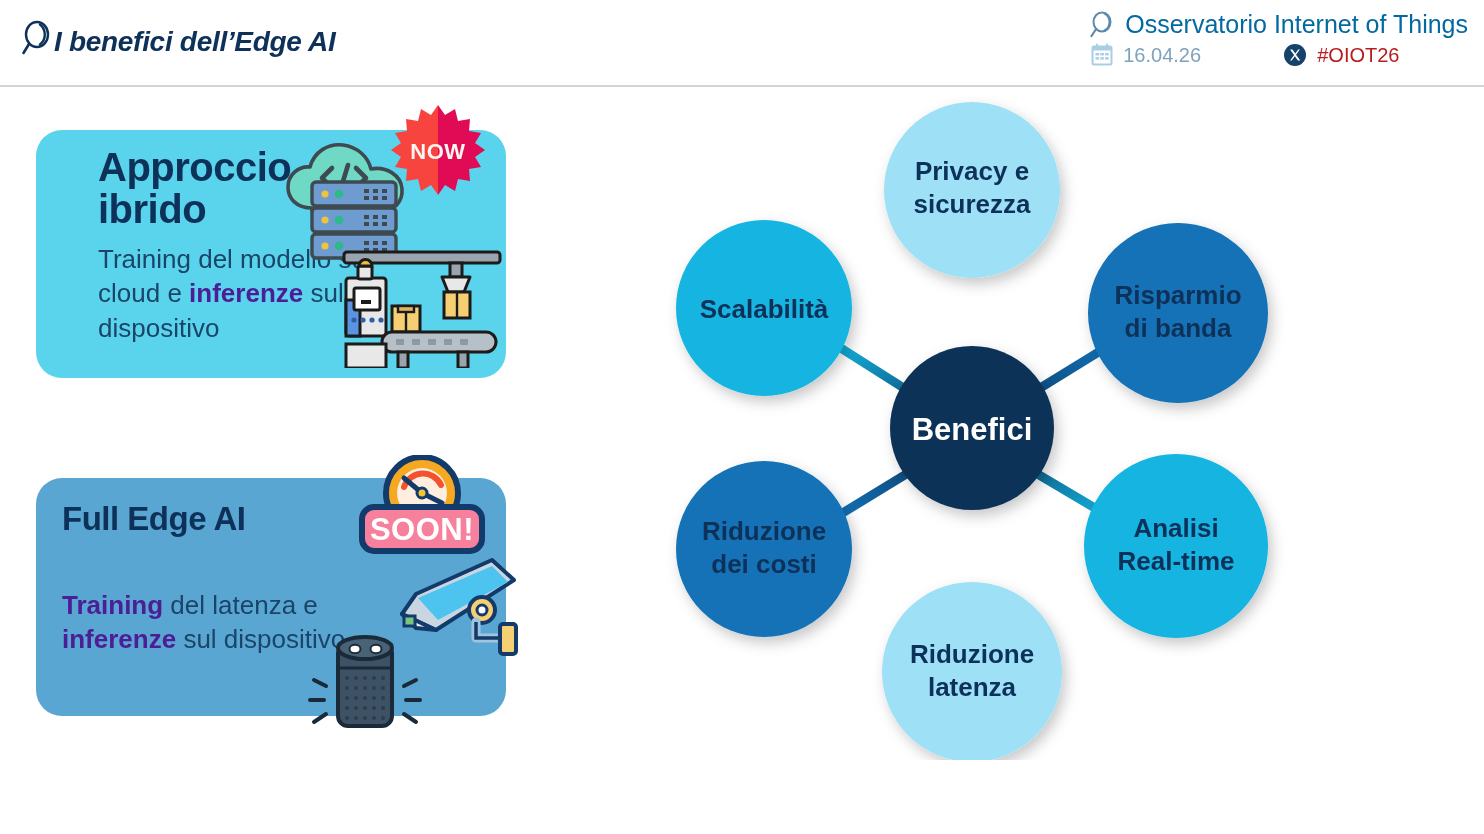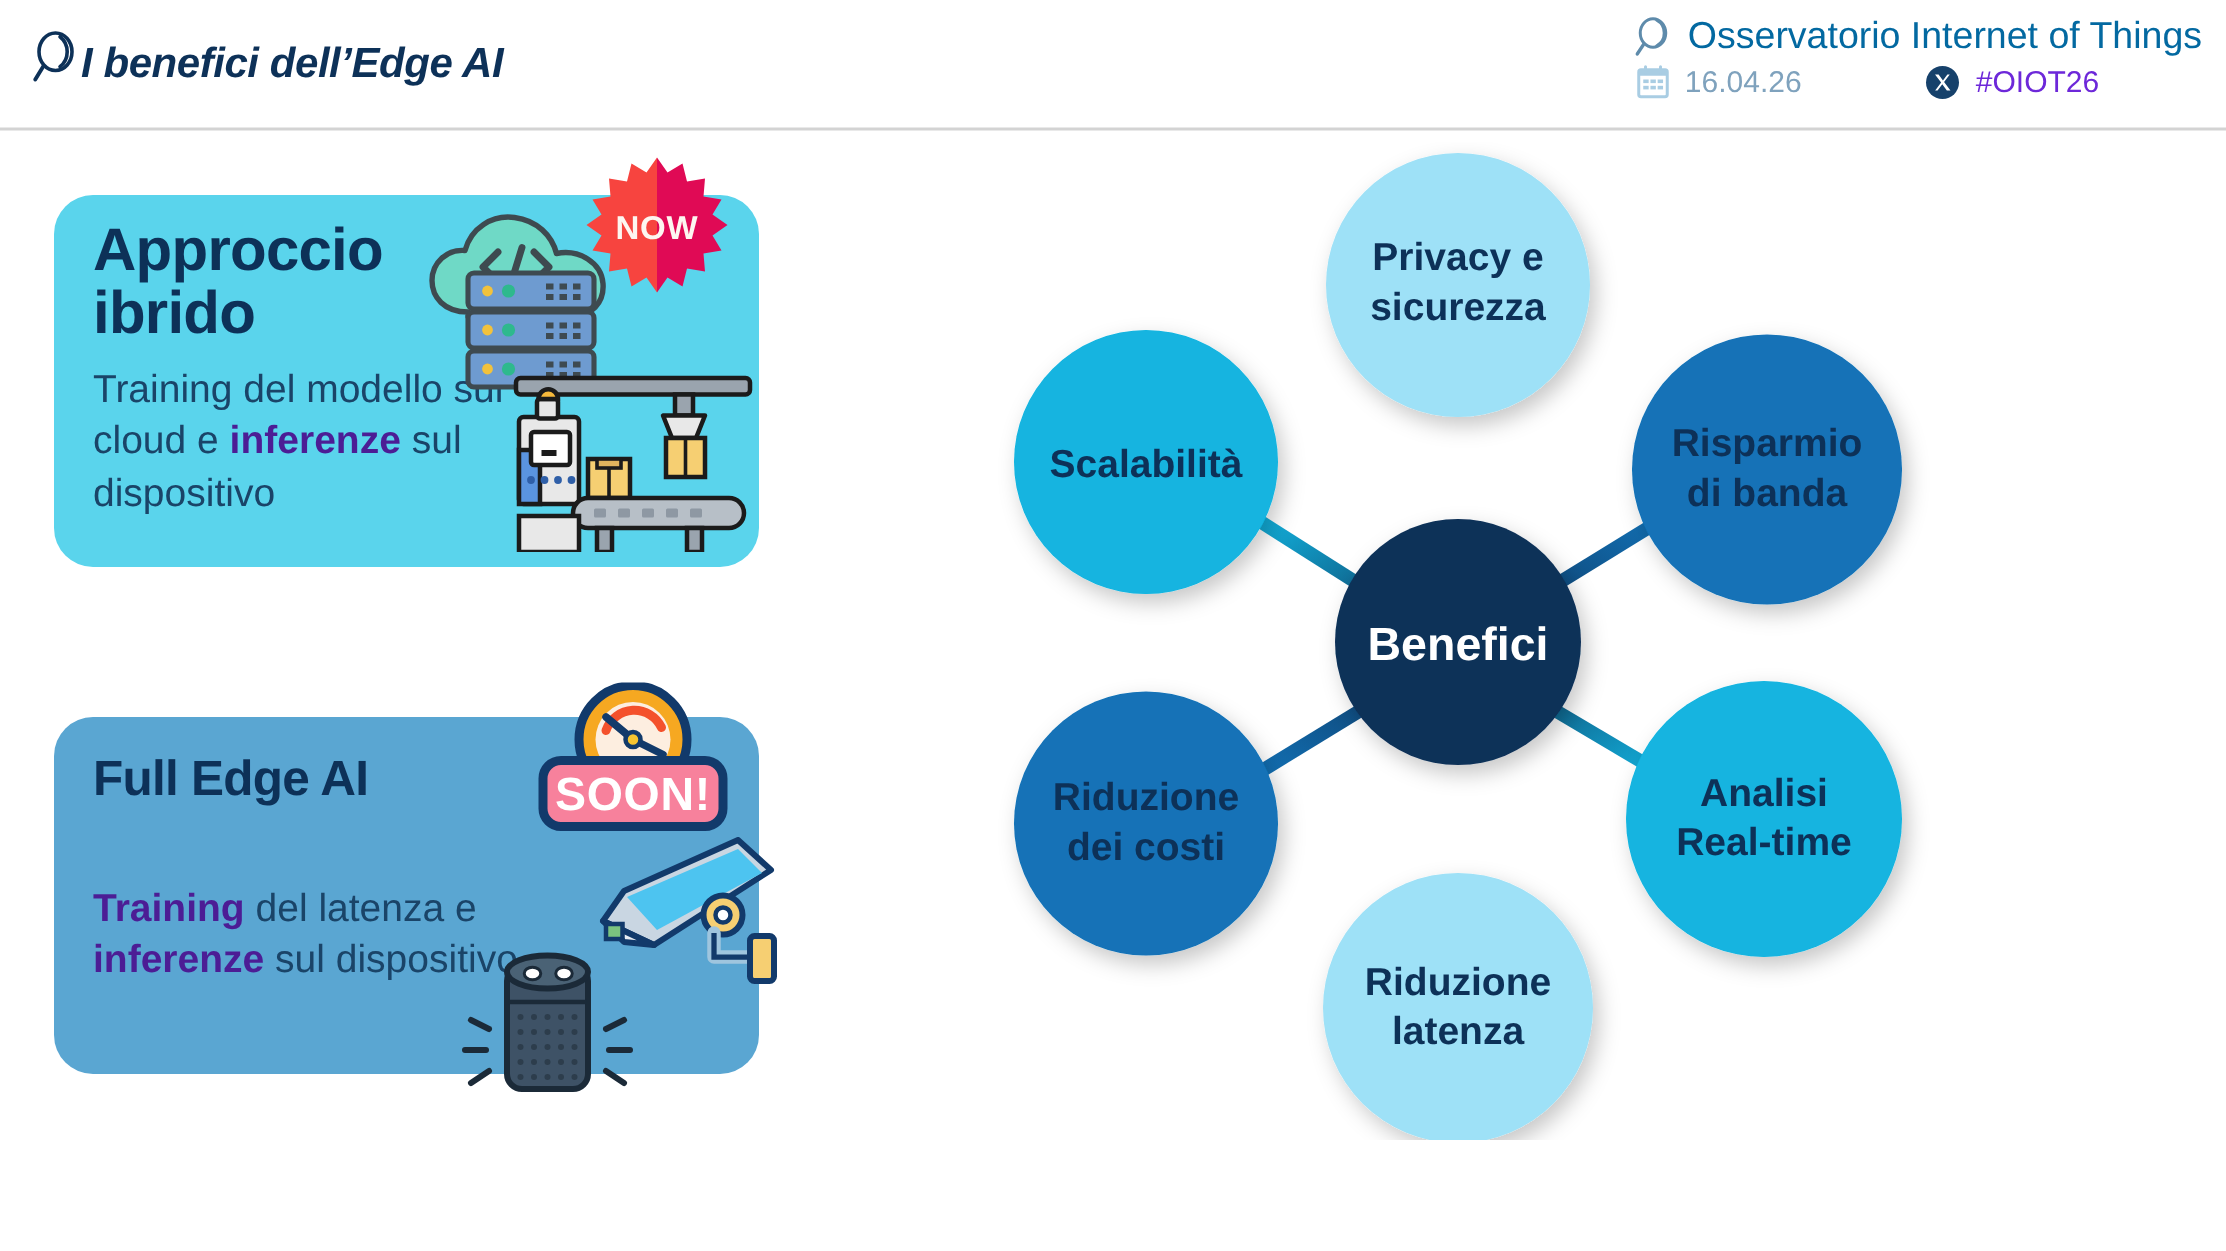--- a/index.html
+++ b/index.html
@@ -31,29 +31,29 @@
     position:absolute; right:16px; top:10px;
     display:flex; flex-direction:column; align-items:flex-start; gap:4px;
   }
   .hdr-row1 { display:flex; align-items:center; gap:10px; }
   .hdr-obs-icon { width:26px; height:28px; display:block; }
   .hdr-obs-text { font-size:25px; color:#0369a1; white-space:nowrap; }
   .hdr-row2 { display:flex; align-items:flex-end; gap:10px; margin-left:2px; }
   .cal-icon { width:22px; height:24px; display:block; }
   .hdr-date { font-size:20px; color:#7fa2bd; white-space:nowrap; width:150px; }
   .x-icon { width:24px; height:24px; display:block; }
-  .hdr-tag { font-size:20px; color:#6d28d9; white-space:nowrap; }
+  .hdr-tag { font-size:20px; color:#b91c1c; white-space:nowrap; }
 
   
   .card {
     position:absolute; border-radius:26px;
     overflow:visible;
   }
   .card-inner { position:relative; width:100%; height:100%; overflow:hidden; border-radius:26px; }
-  #card-0 { left:36px; top:130px; width:470px; height:248px; background:#5ad4ec; }
+  #card-0 { left:36px; top:130px; width:470px; height:248px; background:#5ad4ec;padding-left:36px; }
   #card-1 { left:36px; top:478px; width:470px; height:238px; background:#5aa6d2; }
   .card-title {
     position:absolute; left:26px; font-weight:bold; color:#0d3158;
     letter-spacing:-0.5px; line-height:1.05;
   }
   #card-0 .card-title { top:16px; font-size:40px; width:260px; }
   #card-1 .card-title { top:24px; font-size:33px; width:300px; }
   .card-body {
     position:absolute; left:26px; font-size:26px; color:#1a4468;
     line-height:1.32; font-weight:normal;

